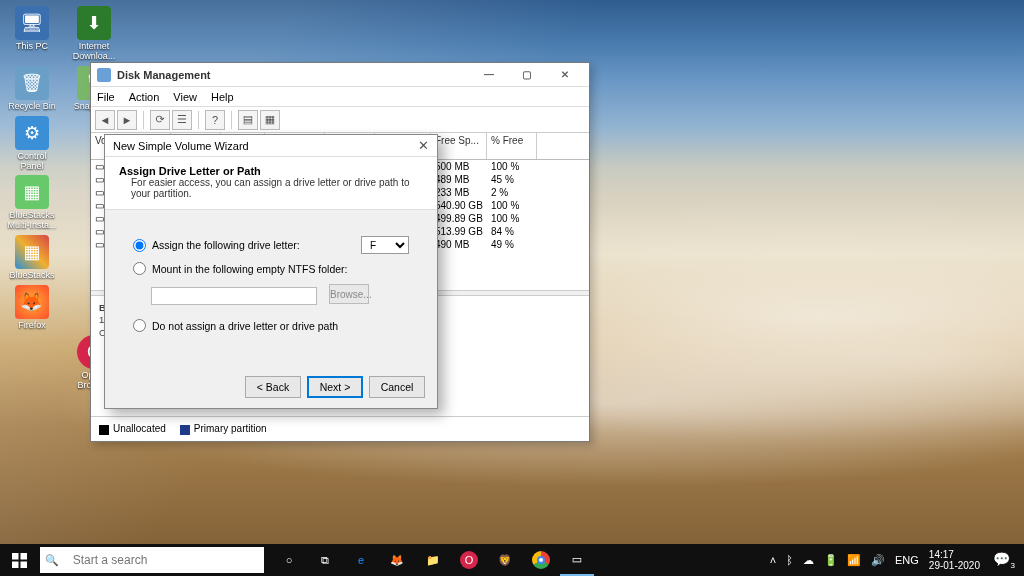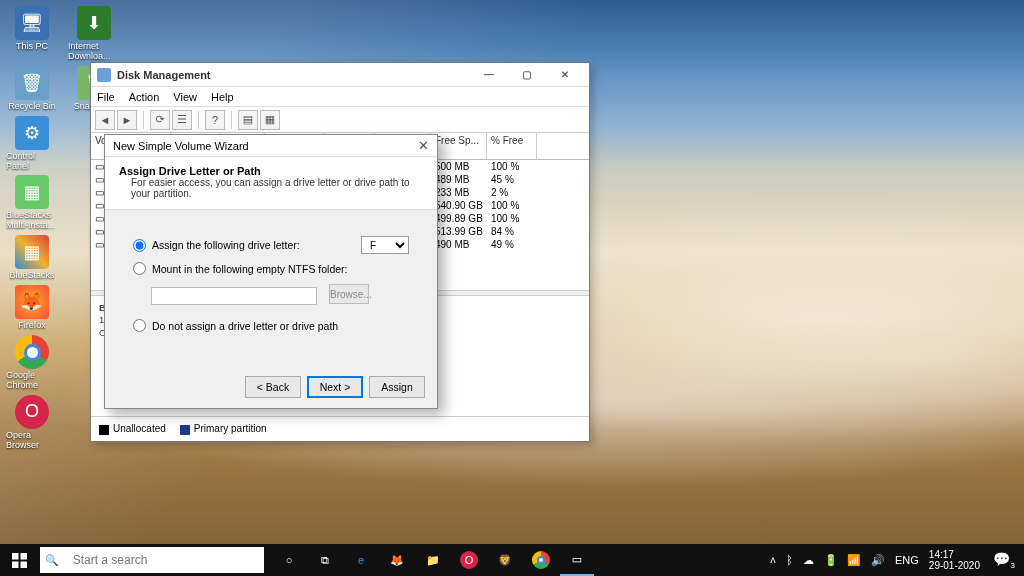--- a/index.html
+++ b/index.html
@@ -13,21 +13,21 @@
     background:
       radial-gradient(1200px 200px at 80% 55%, rgba(255,255,255,.6), transparent 60%),
       radial-gradient(800px 120px at 60% 70%, rgba(255,255,255,.5), transparent 70%),
       radial-gradient(900px 160px at 90% 62%, rgba(255,255,255,.35), transparent 60%),
       linear-gradient(130deg, rgba(255,255,255,.12) 20%, transparent 40%);
   }
   
   .dicons { position:absolute; top:6px; left:6px; width:120px; display:flex; flex-wrap:wrap; gap:4px 10px; }
   .dicon { width:52px; display:flex; flex-direction:column; align-items:center; cursor:pointer; }
   .dicon .g { width:34px; height:34px; border-radius:4px; display:flex;align-items:center;justify-content:center;font-size:18px;color:#fff; }
-  .dicon .lbl { color:#fff; font-size:9px; text-align:left; text-shadow:0 1px 2px #000; line-height:1.1; margin-top:2px; max-width:56px; overflow:hidden; }
+  .dicon .lbl { color:#fff; font-size:9px; text-align:center; text-shadow:0 1px 2px #000; line-height:1.1; margin-top:2px; max-width:56px; overflow:hidden; }
 
   
   .win { position:absolute; left:90px; top:62px; width:500px; background:#fff; border:1px solid #7a7a7a; box-shadow:4px 4px 8px rgba(0,0,0,.2); }
   .titlebar { height:24px; background:#fff; border-bottom:1px solid #ddd; display:flex; align-items:center; padding:0 6px; font-size:11px; color:#333;font-weight:bold; }
   .titlebar .ic { width:14px;height:14px;background:#6aa0d8;border-radius:2px;margin-right:6px; }
   .titlebar .sp { flex:1; }
   .winbtns { display:flex; gap:2px; }
   .winbtn { width:36px; height:20px; display:flex;align-items:center;justify-content:center; font-size:10px; color:#666; }
   .menubar { height:20px; display:flex; align-items:center; padding:0 6px; font-size:11px; gap:14px; border-bottom:1px solid #ddd; }
   .toolbar { height:26px; display:flex; align-items:center; padding:0 4px; gap:2px; border-bottom:1px solid #ccc; }
@@ -117,26 +117,20 @@
   <div class="dicon">
       <div class="g" style="background:linear-gradient(45deg,#2a8fd6,#f0b030,#d64545)">▦</div>
       <div class="lbl">BlueStacks</div>
     </div>
   <div class="dicon" style="visibility:hidden"></div>
   <div class="dicon">
       <div class="g" style="background:radial-gradient(circle,#ffb02e,#ff4a2e)">🦊</div>
       <div class="lbl">Firefox</div>
     </div>
   <div class="dicon" style="visibility:hidden"></div>
-  <div class="dicon">
-      <div class="g" style="background:conic-gradient(#ea4335 0 33%,#34a853 33% 66%,#fbbc05 66% 100%);border-radius:50%;position:relative">
-        <span style="position:absolute;inset:25%;background:#fff;border-radius:50%;border:3px solid #4285f4"></span>
-      </div>
-      <div class="lbl">Google Chrome</div>
-    </div>
   <div class="dicon" style="visibility:hidden"></div>
   <div class="dicon">
       <div class="g" style="background:#d6254a;border-radius:50%">O</div>
       <div class="lbl">Opera Browser</div>
     </div>
 </div>
 
 <div class="win">
   <div class="titlebar">
     <div class="ic"></div>
@@ -307,21 +301,21 @@
       <button class="browse" disabled="">Browse...</button>
     </div>
     <label class="radio-row" style="margin-top:14px">
       <input type="radio" style="">
       <span>Do not assign a drive letter or drive path</span>
     </label>
   </div>
   <div class="dbtns">
     <button>&lt; Back</button>
     <button class="primary">Next &gt;</button>
-    <button>Assign</button>
+    <button>Cancel</button>
   </div>
 </div>
 
 <div class="taskbar">
   <div class="start">
     <svg width="15" height="15" viewBox="0 0 15 15">
         <rect width="6.5" height="6.5"></rect>
         <rect x="8.5" width="6.5" height="6.5"></rect>
         <rect y="8.5" width="6.5" height="6.5"></rect>
         <rect x="8.5" y="8.5" width="6.5" height="6.5"></rect>

